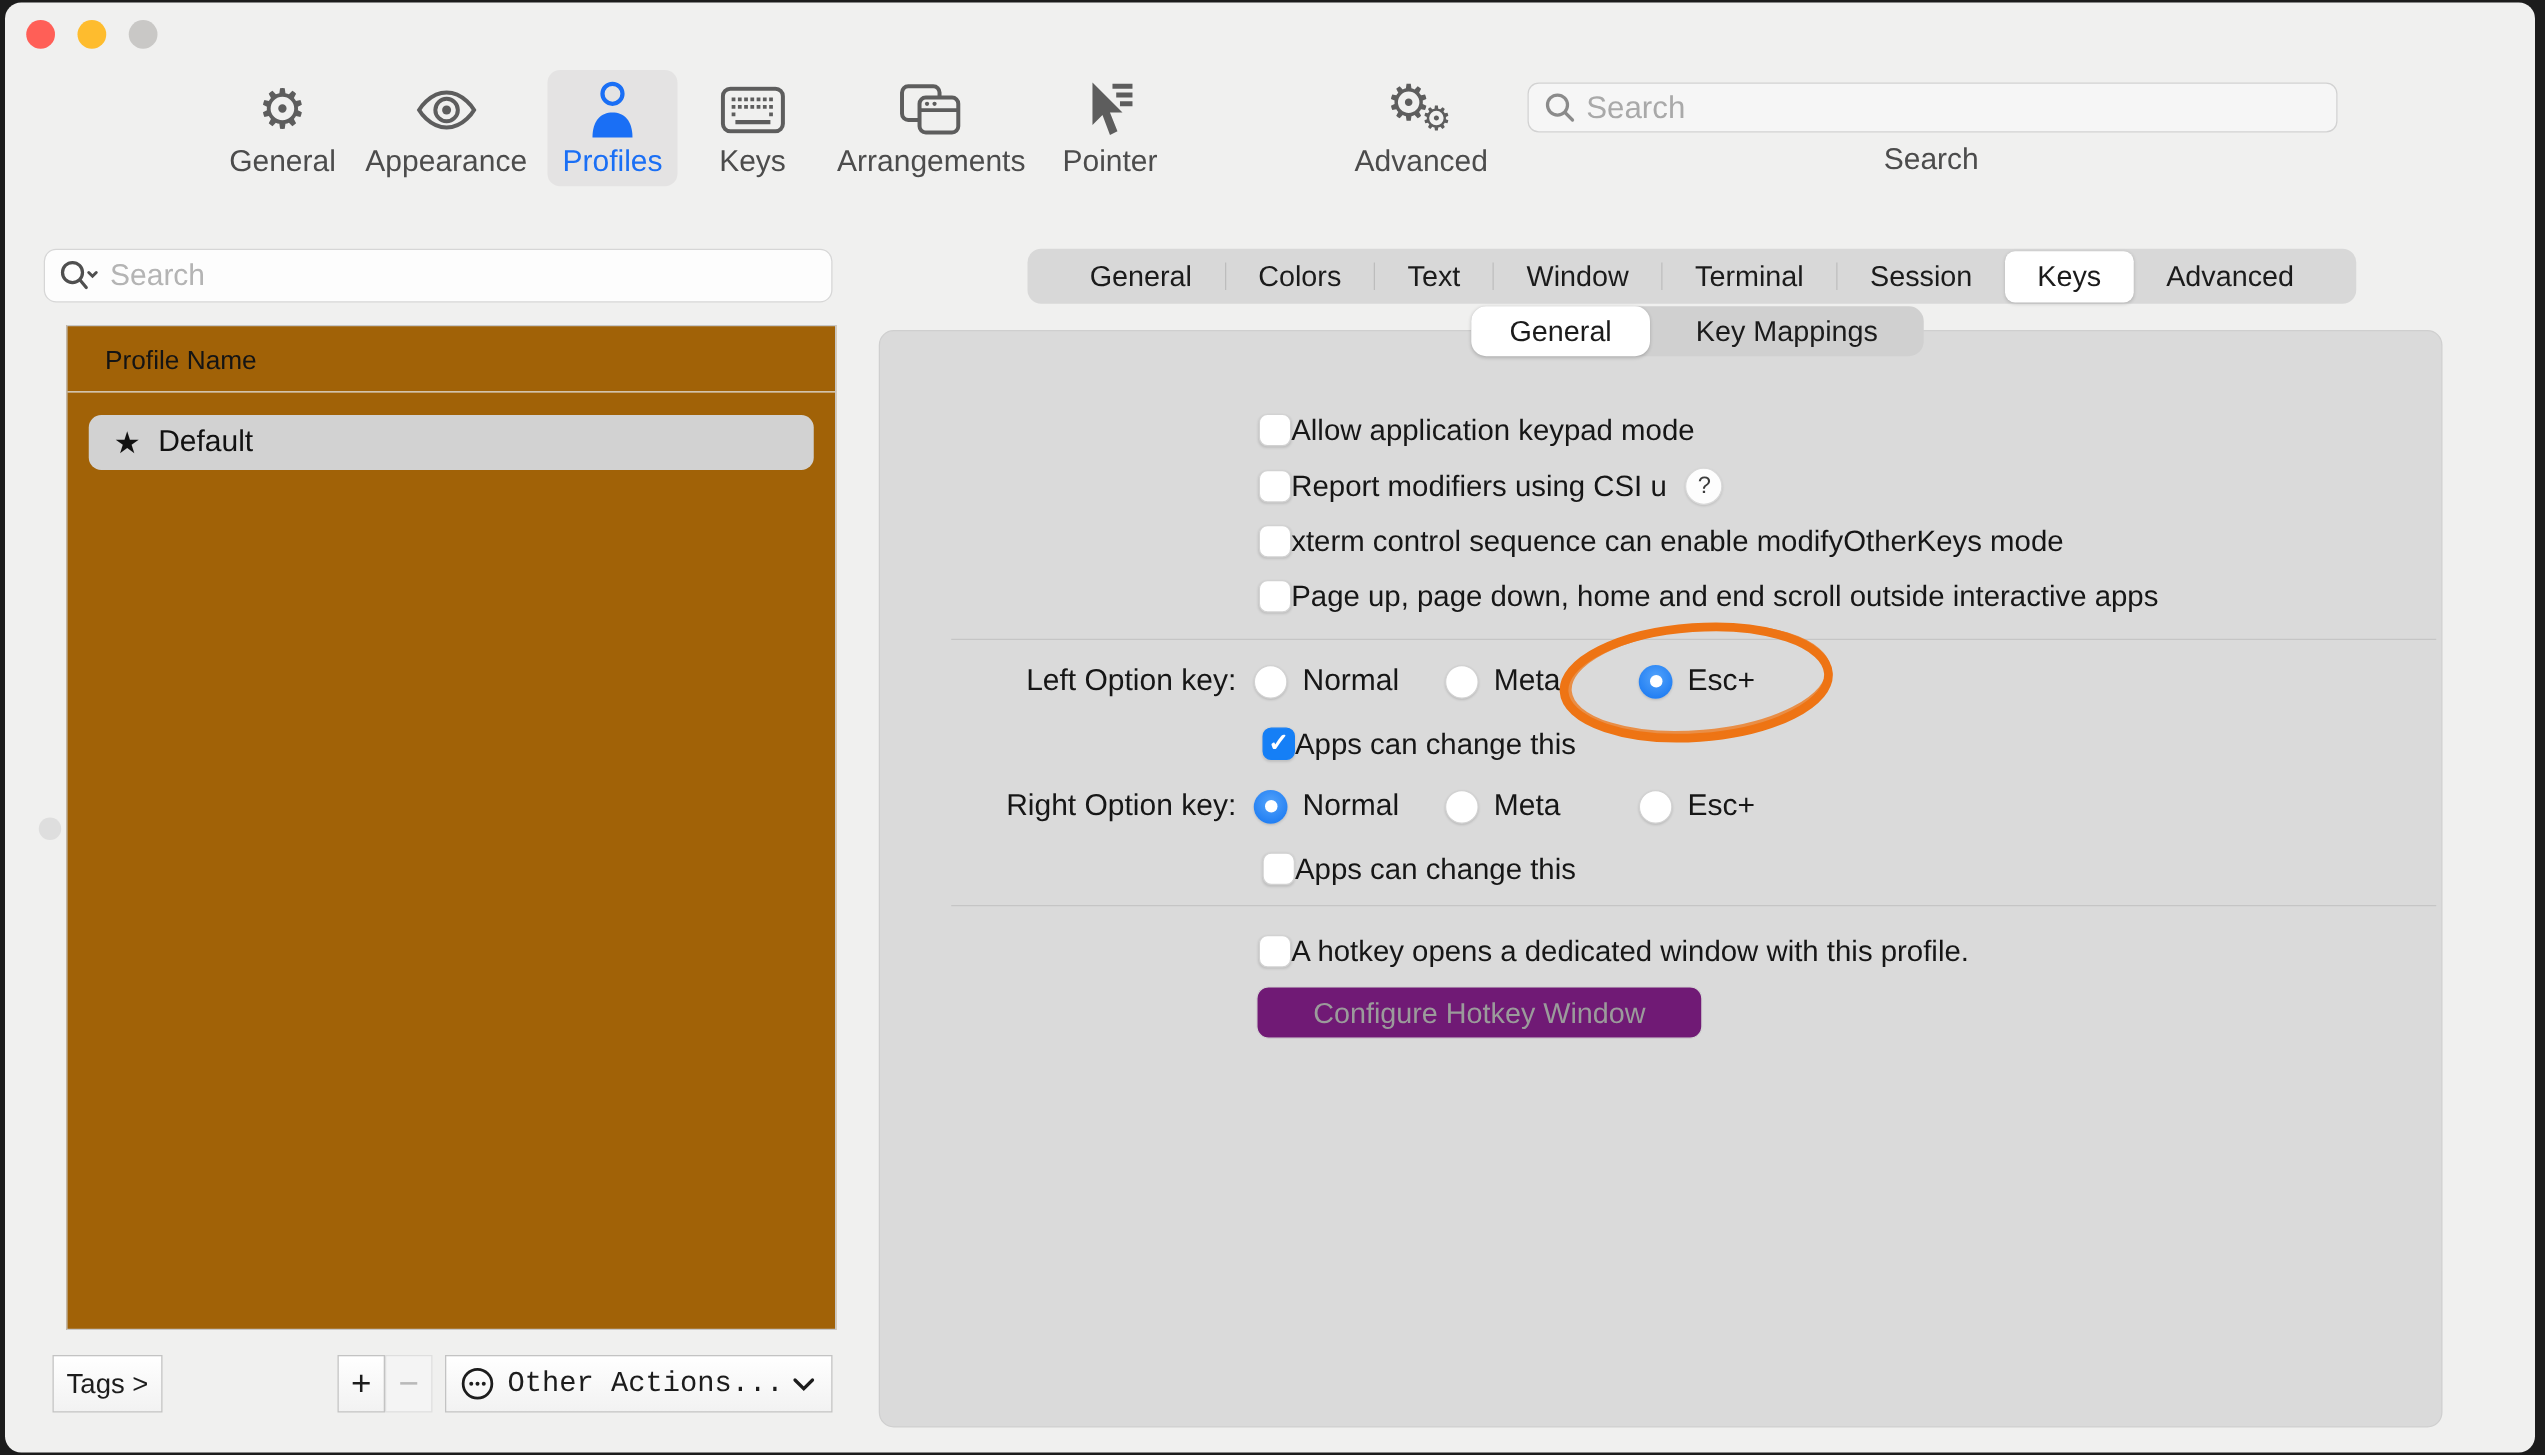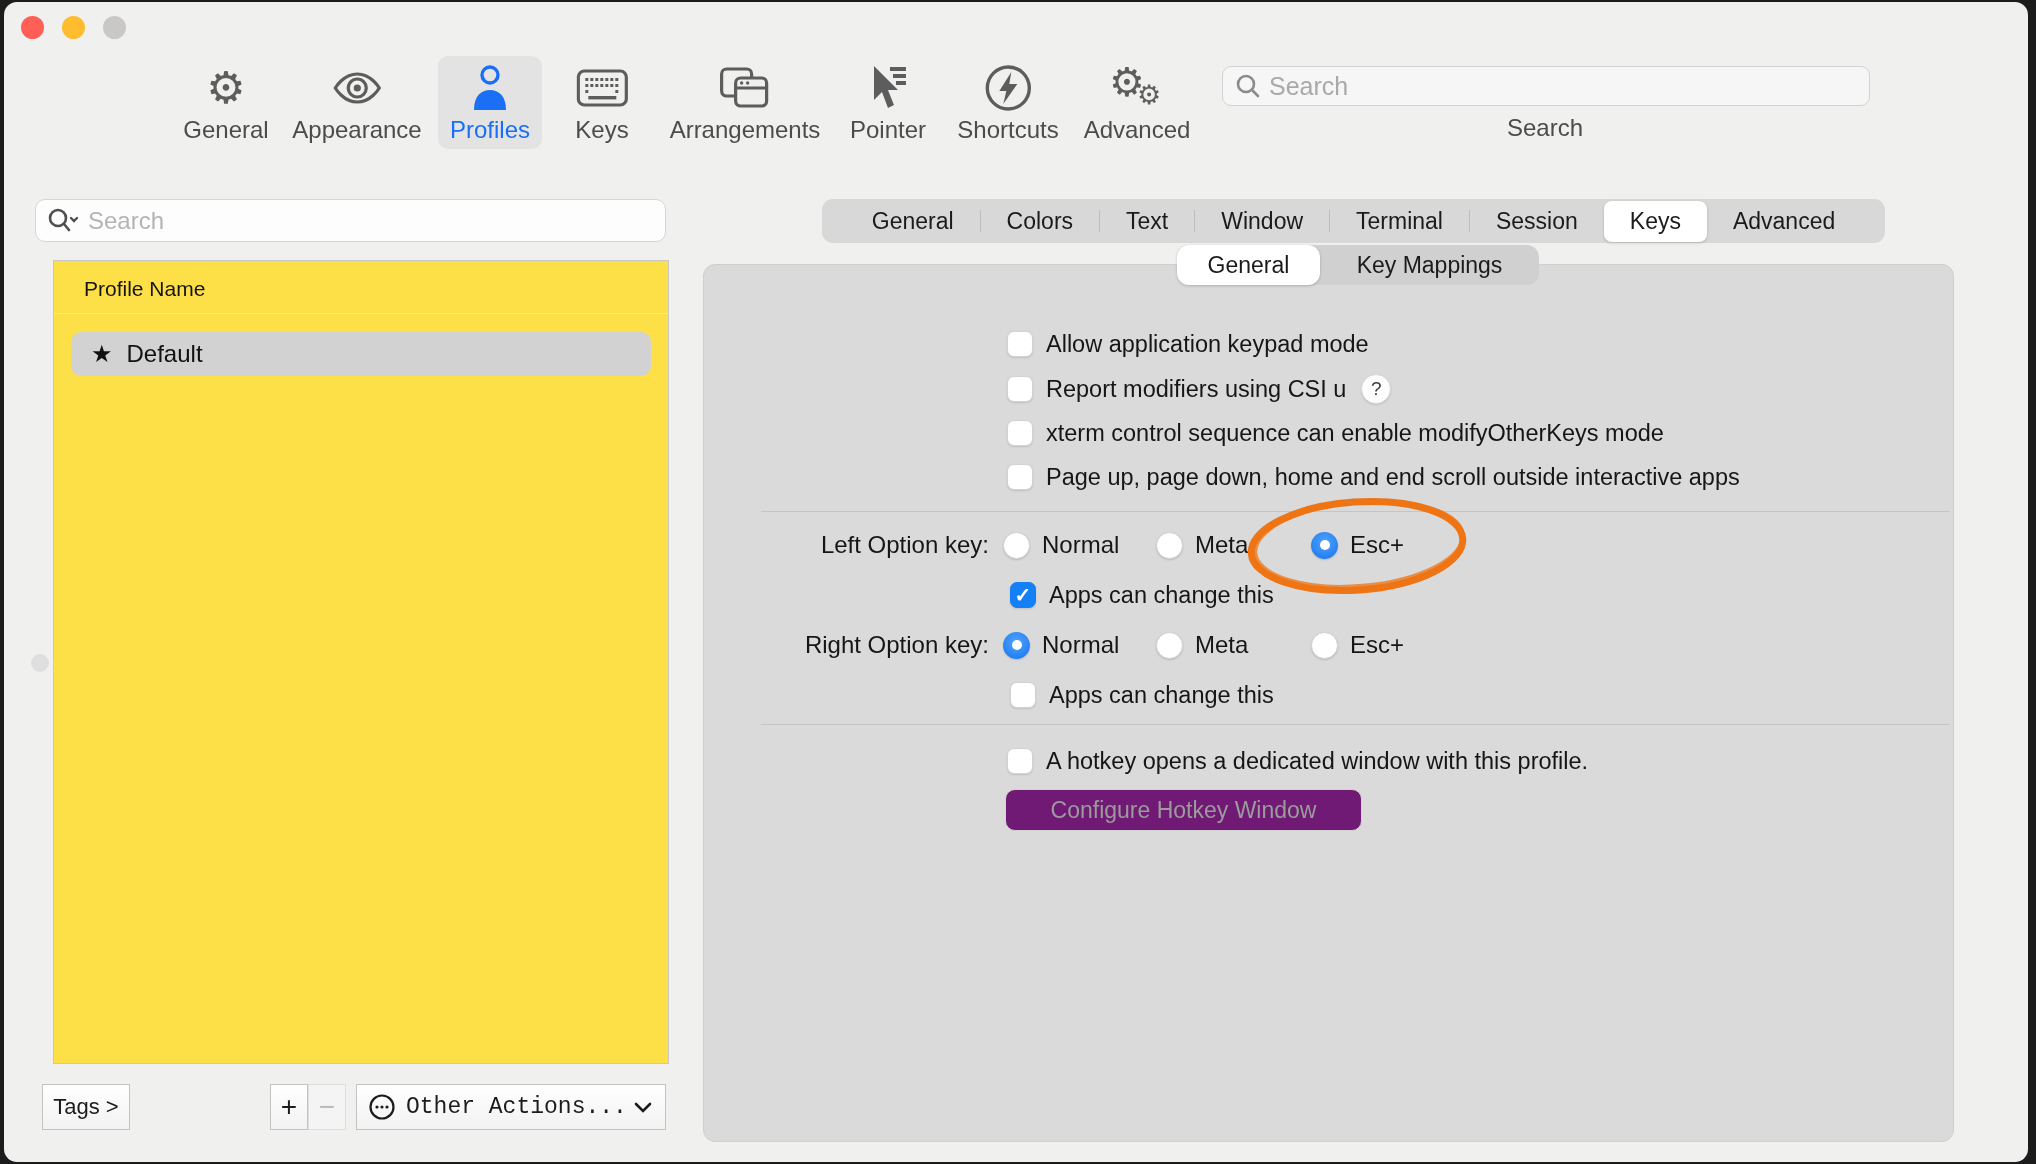--- a/index.html
+++ b/index.html
@@ -27,21 +27,21 @@
   .gear2 .g2{position:absolute;left:28px;top:16px;font-size:27px;color:#5d5d5d;}
   .tb-search{position:absolute;left:1218px;top:64px;width:648px;height:40px;background:#f6f6f6;
              border:1px solid #d2d2d2;border-radius:9px;display:flex;align-items:center;box-sizing:border-box;}
   .tb-search .ph{color:#a9a9a9;font-size:25px;margin-left:8px;}
   .tb-search-lb{position:absolute;left:1406px;top:112px;width:270px;text-align:center;
                 font-size:24px;color:#4c4c4c;}
   
   .sb-search{position:absolute;left:31px;top:197px;width:631px;height:43px;background:#fdfdfd;
              border:1px solid #d6d6d6;border-radius:10px;display:flex;align-items:center;box-sizing:border-box;}
   .sb-search .ph{color:#b4b4b4;font-size:24px;margin-left:9px;}
-  .plist{position:absolute;left:49px;top:258px;width:616px;height:804px;background:#fde047;
+  .plist{position:absolute;left:49px;top:258px;width:616px;height:804px;background:#a16207;
          border:1px solid #c7c7c7;box-sizing:border-box;}
   .plist-h{position:absolute;left:30px;top:16px;font-size:21px;color:#141414;}
   .plist-div{position:absolute;left:0;top:52px;width:100%;height:1px;background:#e4e4e4;}
   .prow{position:absolute;left:17px;top:71px;width:580px;height:44px;border-radius:10px;
         background:#d2d2d2;display:flex;align-items:center;}
   .prow .star{font-size:24px;color:#111;margin-left:20px;}
   .prow .pname{font-size:24px;color:#111;margin-left:14px;}
   .side-dot{position:absolute;left:27px;top:652px;width:18px;height:18px;border-radius:50%;background:#dedede;}
   .btn{background:linear-gradient(#ffffff,#f2f2f2);border:1px solid #c3c3c3;box-sizing:border-box;
        display:flex;align-items:center;color:#1c1c1c;}
@@ -66,21 +66,21 @@
   .subtab.first{width:143px;}
   .subtab.rest{flex:1;}
   .subtab.sel{background:#ffffff;border-radius:12px;box-shadow:0 1px 3px rgba(0,0,0,.2);}
   .row{position:absolute;display:flex;align-items:center;}
   .cbox{width:26px;height:26px;border-radius:7px;background:#fff;border:1px solid #d2d2d2;
         box-shadow:0 1px 2px rgba(0,0,0,.12);box-sizing:border-box;display:flex;align-items:center;
         justify-content:center;flex:none;}
   .cbox .tick{display:none;color:#fff;font-size:20px;font-weight:bold;line-height:1;}
   .cbox.on{background:#157ff6;border-color:#157ff6;}
   .cbox.on .tick{display:block;}
-  .cb-label{font-size:23.5px;color:#161616;margin-left:13px;white-space:nowrap;}
+  .cb-label{font-size:23.5px;color:#161616;margin-left:0;white-space:nowrap;}
   .help{width:30px;height:30px;border-radius:50%;background:#fdfdfd;border:1px solid #d8d8d8;
         box-shadow:0 1px 2px rgba(0,0,0,.12);margin-left:15px;display:flex;align-items:center;
         justify-content:center;font-size:19px;color:#3c3c3c;box-sizing:border-box;}
   .divider{position:absolute;left:757px;width:1188px;height:1px;background:#c5c5c5;}
   .opt-label{position:absolute;left:699px;width:286px;text-align:right;font-size:24px;color:#161616;
              white-space:nowrap;}
   .optblock{position:absolute;display:flex;align-items:center;height:30px;}
   .radio{width:27px;height:27px;border-radius:50%;background:#fff;border:1px solid #d2d2d2;
          box-shadow:0 1px 2px rgba(0,0,0,.15);box-sizing:border-box;flex:none;position:relative;}
   .radio.on{background:radial-gradient(circle at 50% 38%,#53a3fb,#1273f0);border:none;}
@@ -171,29 +171,20 @@
     <span class="tb-ic">
       <svg class="icon" width="44" height="48" viewBox="0 0 44 48">
         <path d="M8 2 L8 36 L16 28 L22 44 L28 41 L22 26 L32 26 Z" fill="#5d5d5d"></path>
         <rect x="24" y="3" width="16" height="4" fill="#5d5d5d"></rect>
         <rect x="27" y="10" width="13" height="4" fill="#5d5d5d"></rect>
         <rect x="30" y="17" width="10" height="4" fill="#5d5d5d"></rect>
       </svg>
     </span>
     <span class="tb-lb">Pointer</span>
   </div>
-  <div class="tb" style="left:1004px">
-    <span class="tb-ic">
-      <svg class="icon" width="48" height="48" viewBox="0 0 48 48">
-        <circle cx="24" cy="24" r="21" fill="none" stroke="#5d5d5d" stroke-width="3.4"></circle>
-        <path d="M27 8 L15 27 L22 27 L19 40 L33 20 L25 20 Z" fill="#5d5d5d"></path>
-      </svg>
-    </span>
-    <span class="tb-lb">Shortcuts</span>
-  </div>
   <div class="tb" style="left:1133px">
     <span class="tb-ic">
       <span class="gear2">
             <span class="g1">⚙</span>
             <span class="g2">⚙</span>
           </span>
     </span>
     <span class="tb-lb">Advanced</span>
   </div>
 

